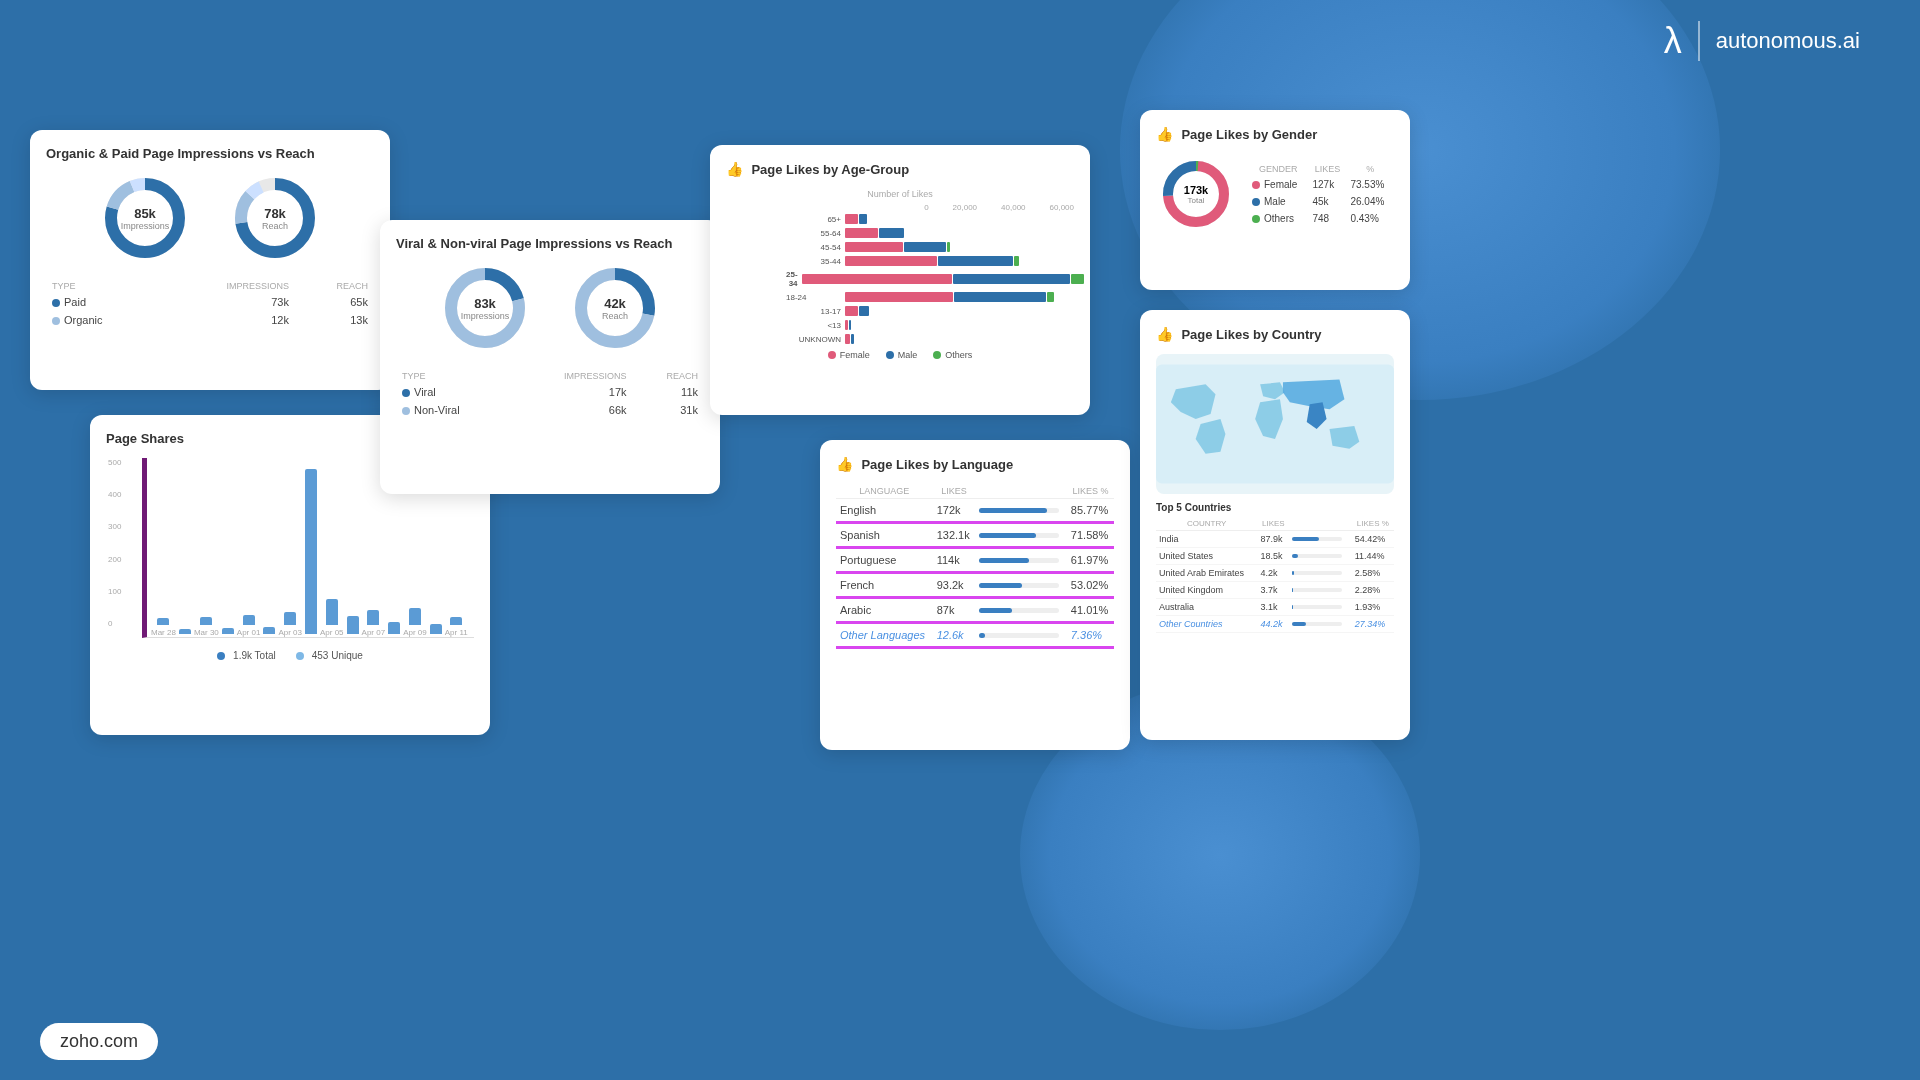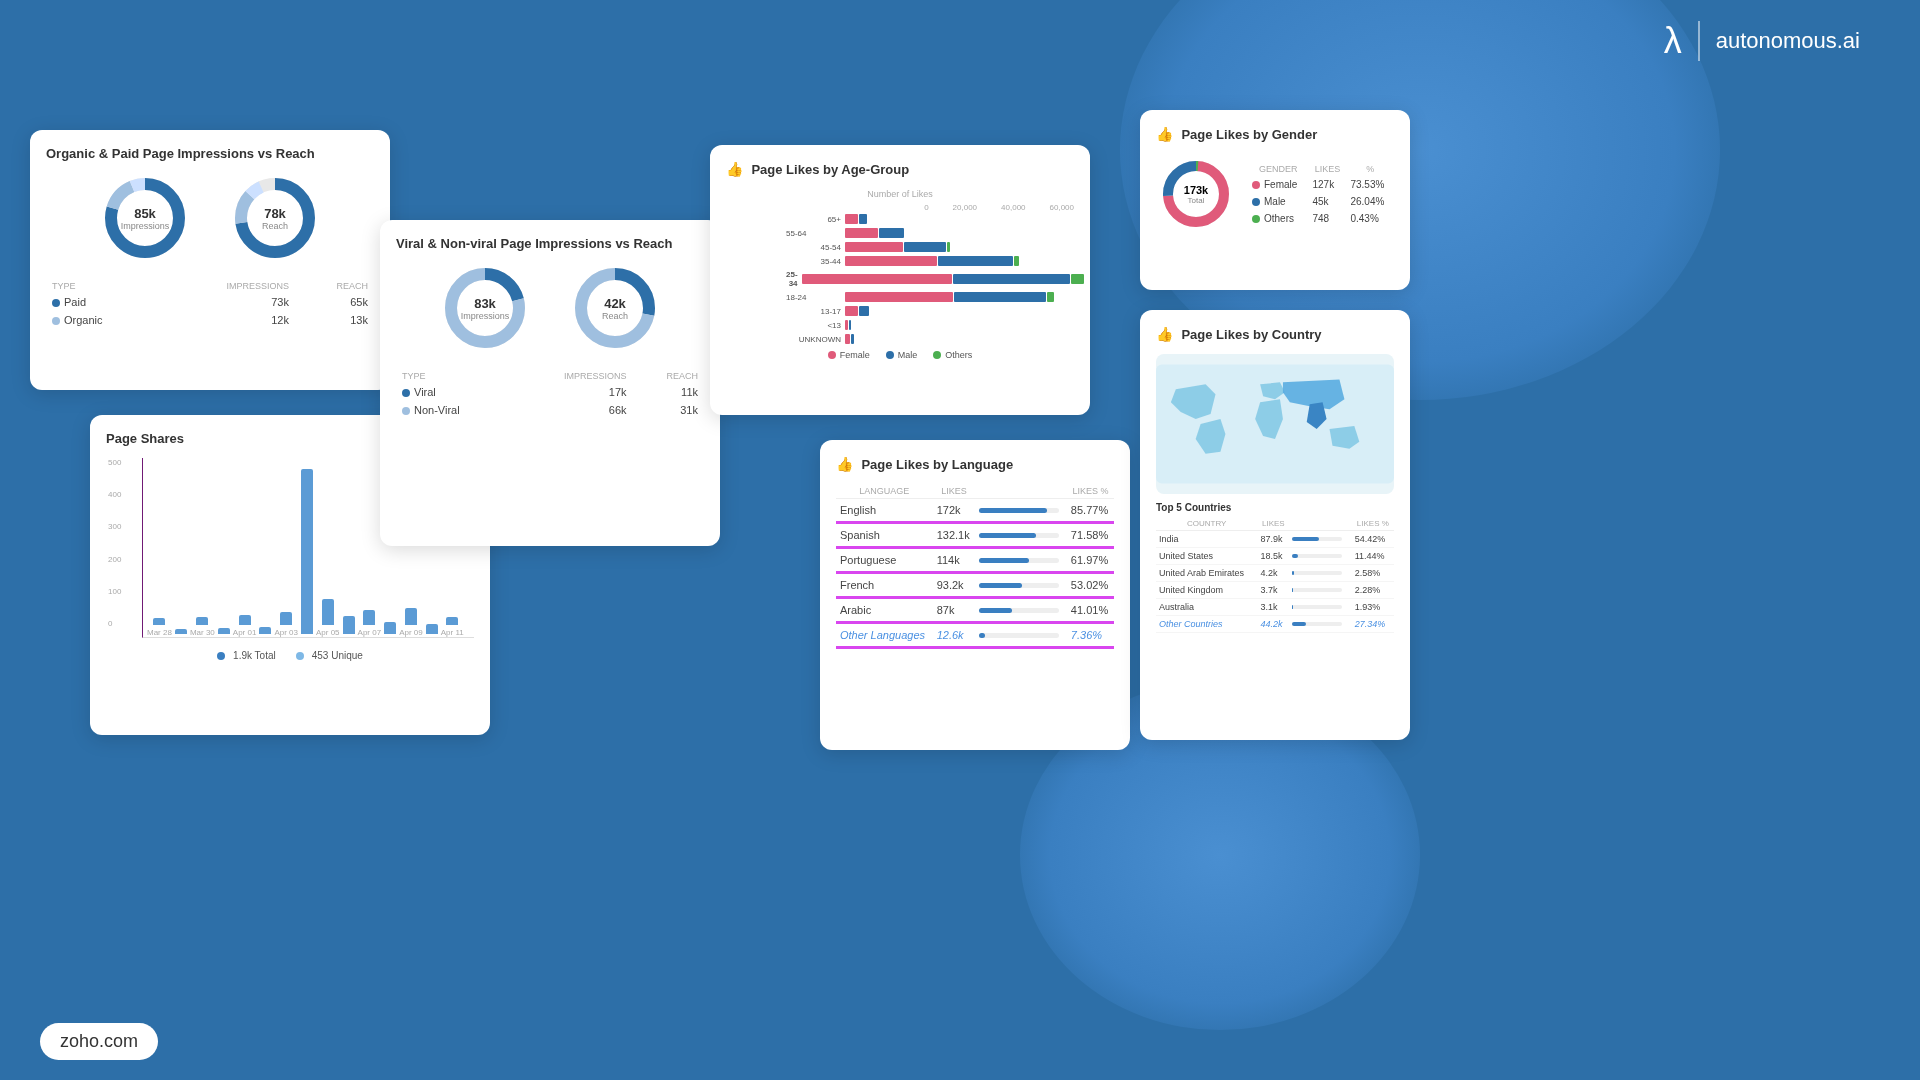--- a/index.html
+++ b/index.html
@@ -130,35 +130,35 @@
     .dot { display: inline-block; width: 8px; height: 8px; border-radius: 50%; margin-right: 4px; vertical-align: middle; }
 
     
     .card-shares {
       top: 415px; left: 90px;
       width: 400px; height: 320px;
     }
     .bar-chart-area {
       display: flex; align-items: flex-end;
       height: 180px; gap: 3px;
-      border-left: 1px solid #701a75;
+      border-left: 5px solid #701a75;
       border-bottom: 1px solid #ddd;
       padding: 0 4px;
       position: relative;
     }
     .bar-col { display: flex; flex-direction: column; align-items: center; }
     .bar { background: #5b9bd5; width: 12px; border-radius: 2px 2px 0 0; }
     .bar-label { font-size: 8px; color: #aaa; margin-top: 3px; }
     .chart-legend { display: flex; gap: 20px; margin-top: 12px; justify-content: center; }
     .legend-item { display: flex; align-items: center; gap: 4px; font-size: 10px; color: #555; }
 
     
     .card-viral {
       top: 220px; left: 380px;
-      width: 340px; height: 326px;
+      width: 340px; height: 274px;
     }
 
     
     .card-age {
       top: 145px; left: 710px;
       width: 380px; height: 270px;
     }
 
     
     .card-language {
@@ -428,21 +428,21 @@
   <div id="age-bars-container" style="margin-left:60px;">
       <div style="display: flex; align-items: center; gap: 4px; margin-bottom: 4px;">
     <span style="font-size:8px;color:#555;width:55px;text-align:right;">65+</span>
     <div style="display:flex;gap:1px;">
       <div style="height:10px;width:13px;background:#e05a7a;border-radius:1px;"></div>
       <div style="height:10px;width:8px;background:#2d6fa8;border-radius:1px;"></div>
 
     </div>
       </div>
       <div style="display: flex; align-items: center; gap: 4px; margin-bottom: 4px;">
-    <span style="font-size:8px;color:#555;width:55px;text-align:left;">55-64</span>
+    <span style="font-size:8px;color:#555;width:55px;text-align:right;">55-64</span>
     <div style="display:flex;gap:1px;">
       <div style="height:10px;width:33px;background:#e05a7a;border-radius:1px;"></div>
       <div style="height:10px;width:25px;background:#2d6fa8;border-radius:1px;"></div>
 
     </div>
       </div>
       <div style="display: flex; align-items: center; gap: 4px; margin-bottom: 4px;">
     <span style="font-size:8px;color:#555;width:55px;text-align:right;">45-54</span>
     <div style="display:flex;gap:1px;">
       <div style="height:10px;width:58px;background:#e05a7a;border-radius:1px;"></div>

